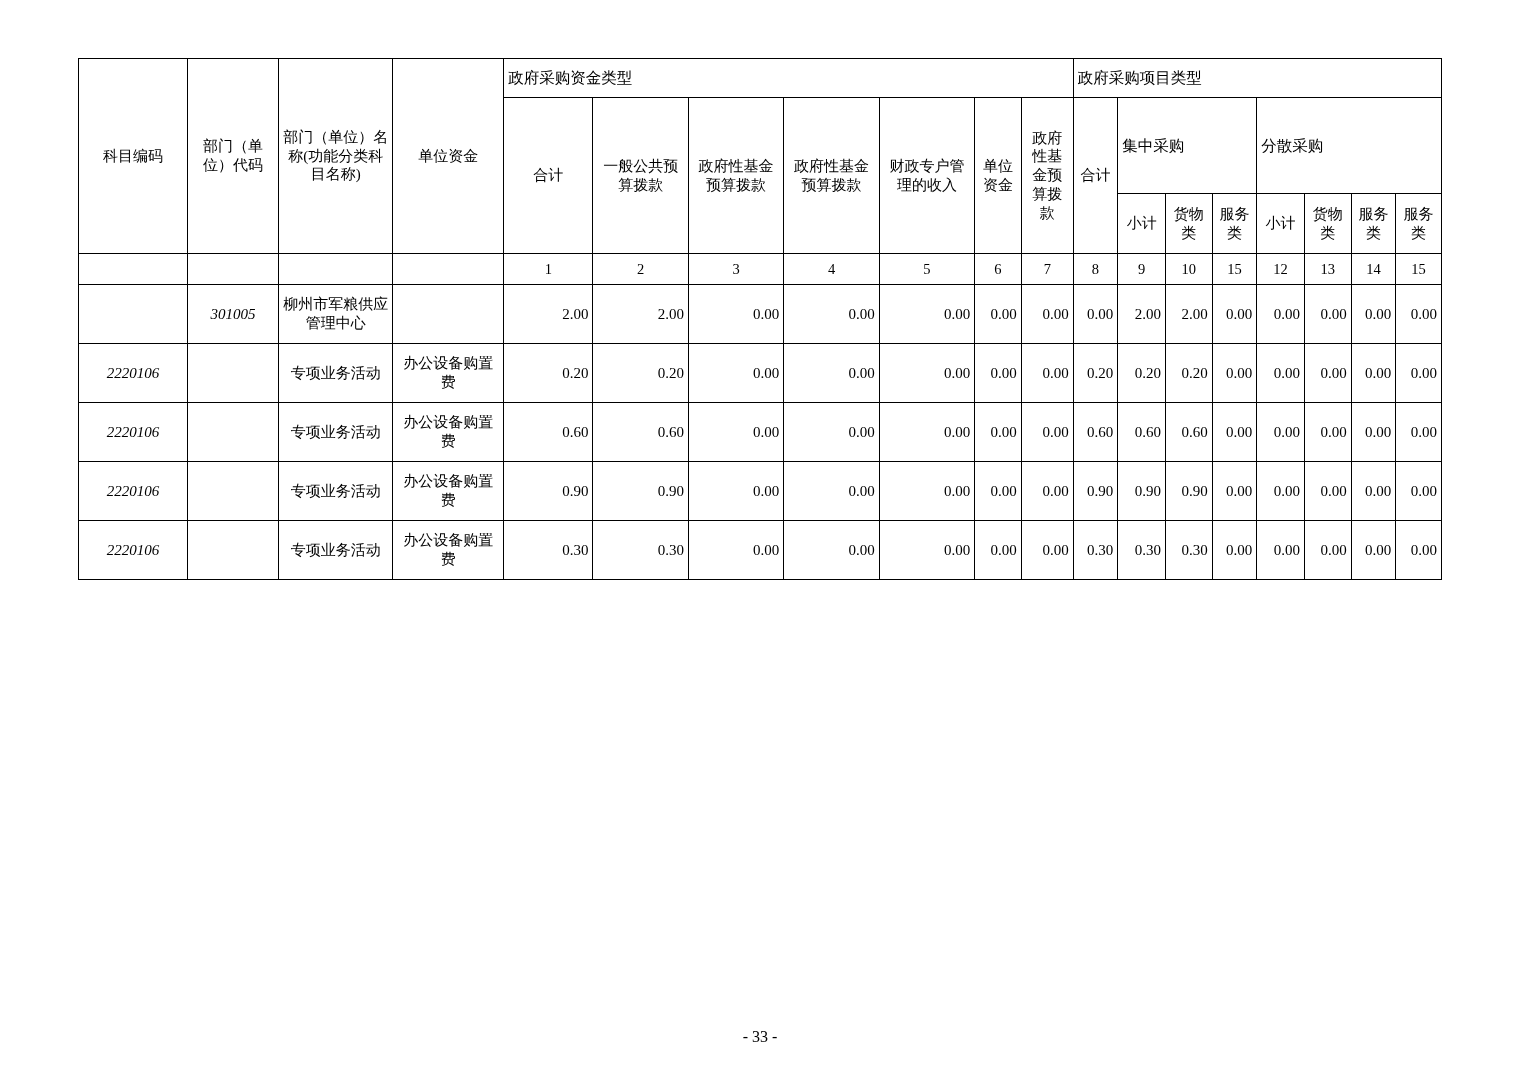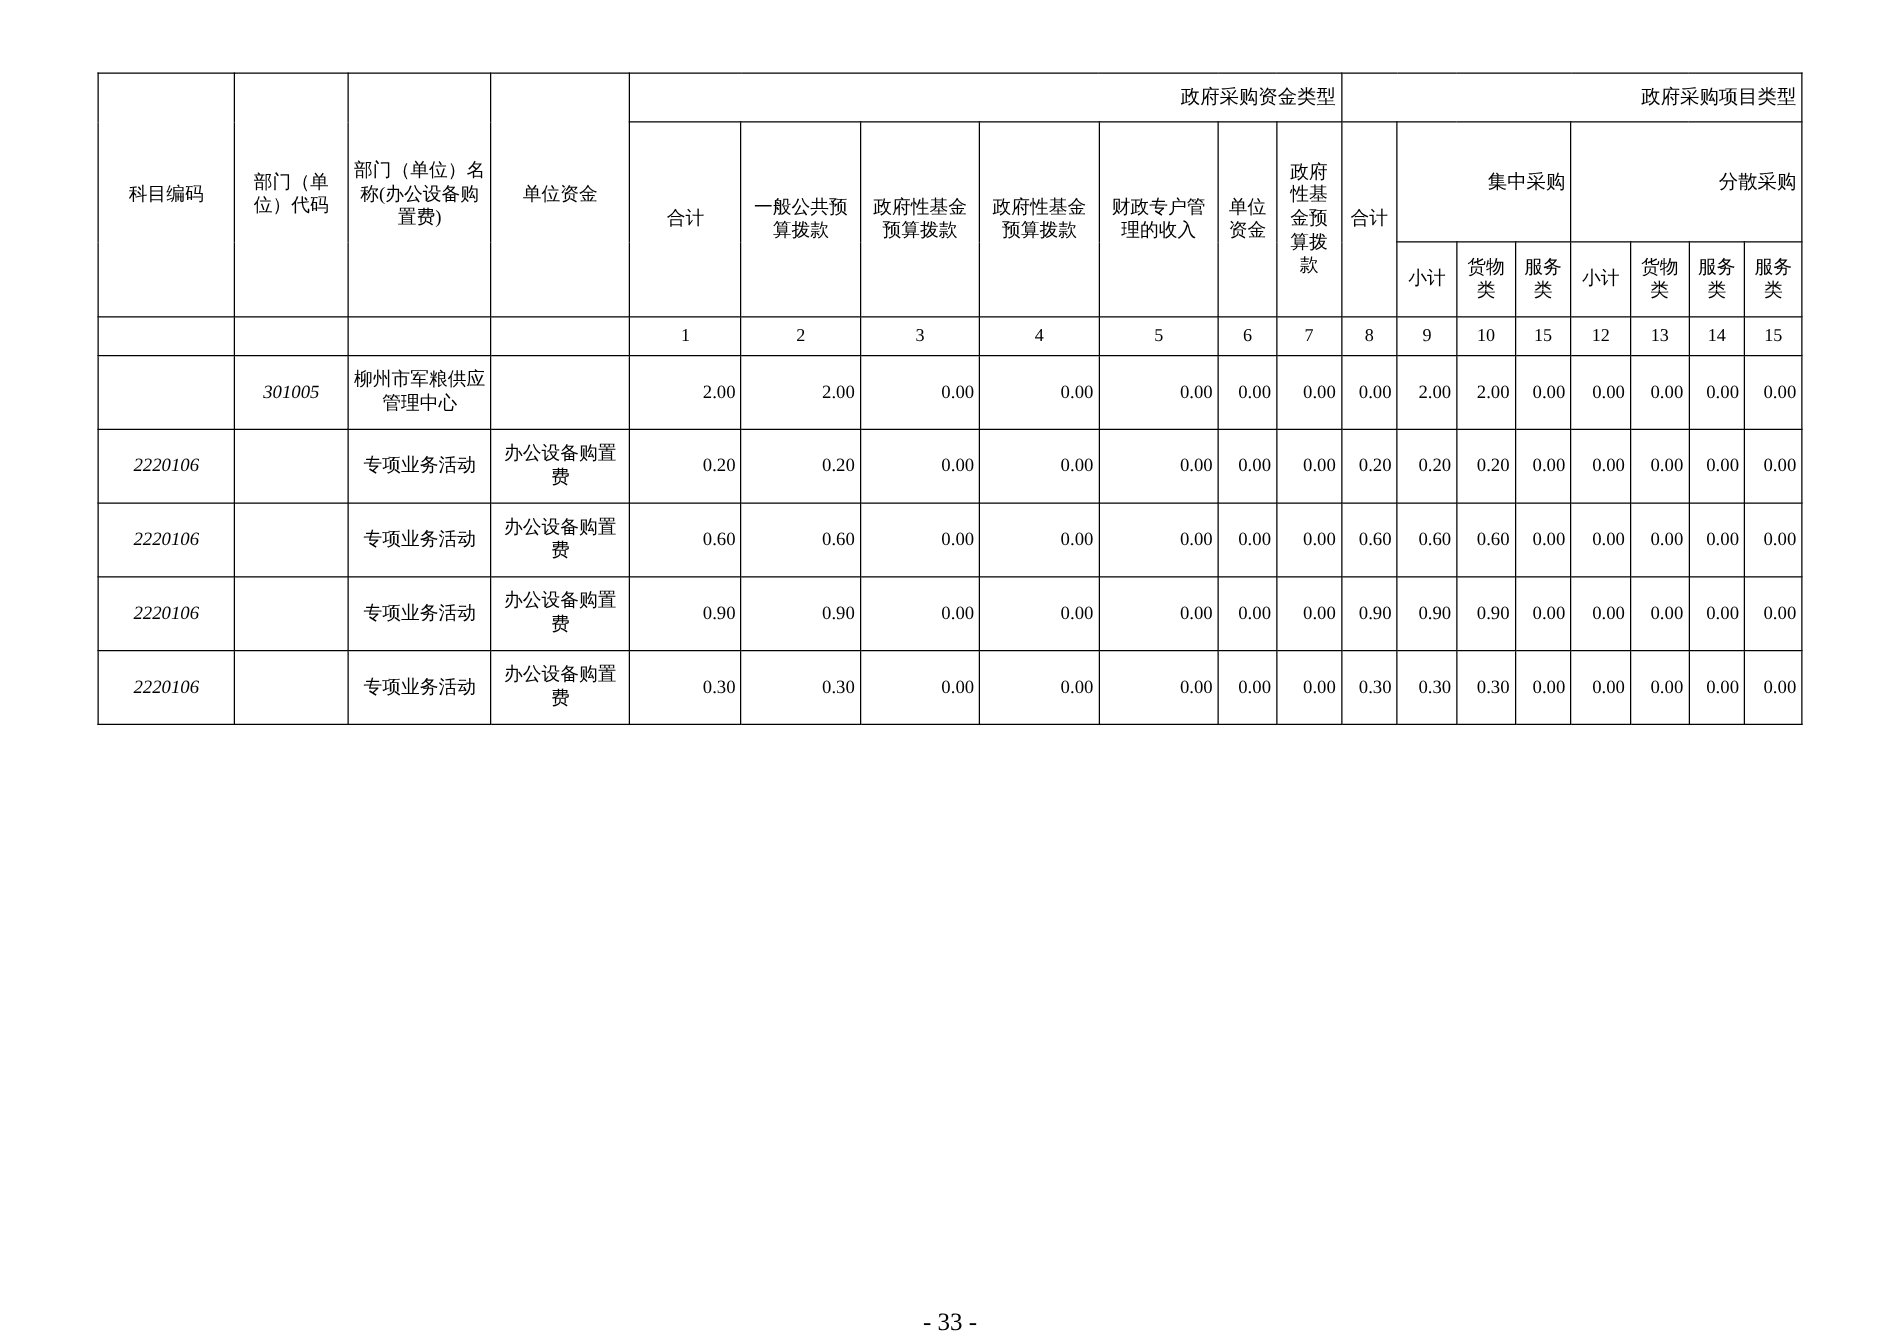--- a/index.html
+++ b/index.html
@@ -33,21 +33,21 @@
     font-size: 15px;
   }
   table.proc td, table.proc th {
     border: 1px solid #000000;
     padding: 2px 4px;
     font-weight: normal;
     vertical-align: middle;
     line-height: 1.25;
   }
   th.grp {
-    text-align: right;
+    text-align: left;
     font-size: 15.5px;
     height: 34px;
   }
   th.colhead {
     text-align: center;
     font-size: 15px;
   }
   th.vh {
     height: 190px;
   }
@@ -73,23 +73,22 @@
   }
   tr.datarow td {
     height: 54px;
   }
   .footer {
     position: absolute;
     left: 0;
     top: 1028px;
     width: 1520px;
     text-align: center;
-    font-size: 20px;
+    font-size: 16px;
     font-family: "Liberation Serif", "DejaVu Serif", serif;
-    margin-top: 19px;
   }
 </style>
 </head>
 <body>
 
 <div class="page">
 
   <div class="table-wrap">
     <table class="proc">
       <colgroup>
@@ -110,21 +109,21 @@
         <col style="width:43px">
         <col style="width:46px">
         <col style="width:45px">
         <col style="width:43px">
         <col style="width:44px">
       </colgroup>
       <thead>
         <tr>
           <th class="vh colhead" rowspan="3">科目编码</th>
           <th class="vh colhead" rowspan="3">部门（单位）代码</th>
-          <th class="vh colhead" rowspan="3">部门（单位）名称(办公设备购置费)</th>
+          <th class="vh colhead" rowspan="3">部门（单位）名称(功能分类科目名称)</th>
           <th class="vh colhead" rowspan="3">单位资金</th>
           <th class="grp" colspan="7">政府采购资金类型</th>
           <th class="grp" colspan="8">政府采购项目类型</th>
         </tr>
         <tr>
           <th class="colhead" rowspan="2">合计</th>
           <th class="colhead" rowspan="2">一般公共预算拨款</th>
           <th class="colhead" rowspan="2">政府性基金预算拨款</th>
           <th class="colhead" rowspan="2">政府性基金预算拨款</th>
           <th class="colhead" rowspan="2">财政专户管理的收入</th>

